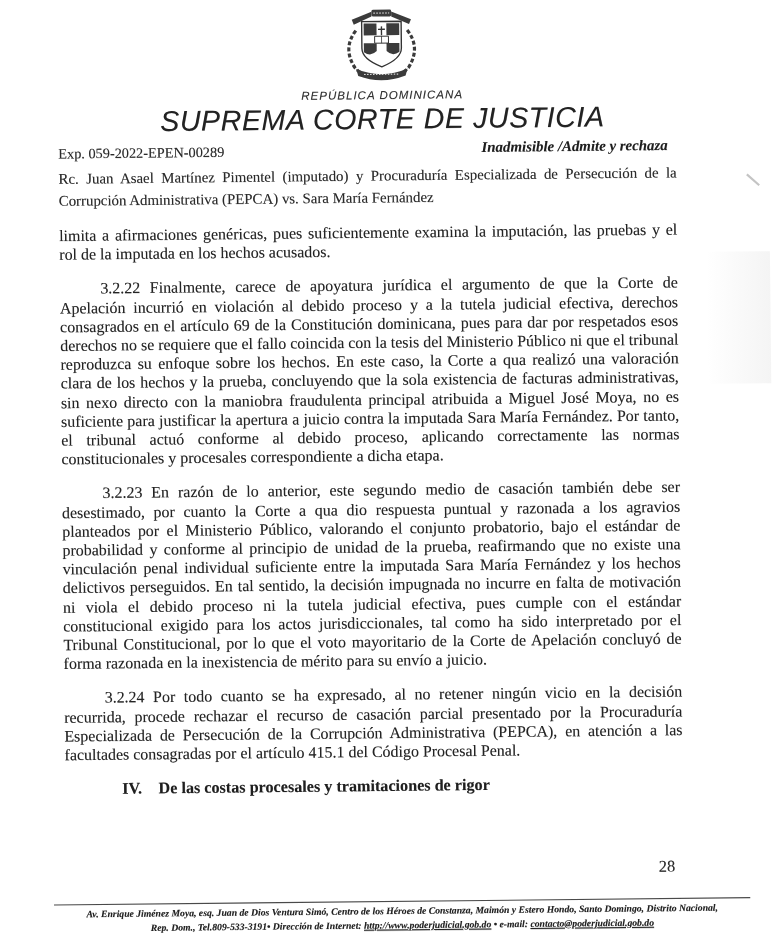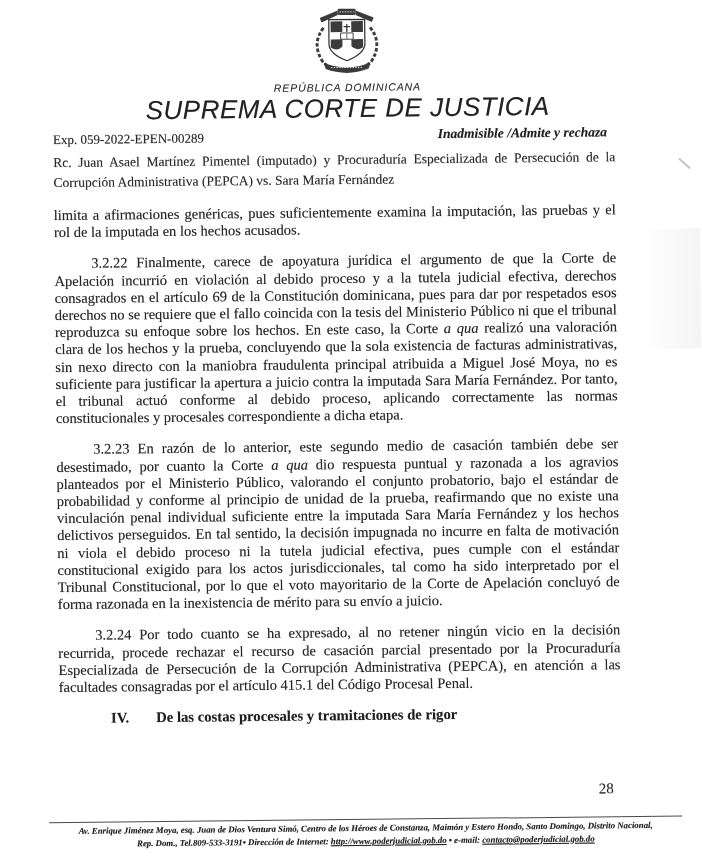--- a/index.html
+++ b/index.html
@@ -31,25 +31,25 @@
   }
   .exp{margin-top:-14px;font-size:13px;}
   .parties{margin-top:5px;font-size:13.5px;line-height:19.5px;text-align:justify;}
   
   .docbody{
     margin:15px 84px 0 56px;font-size:14.5px;line-height:17.2px;
     text-align:justify;color:#242424;
   }
   .para{margin:0 0 14px 0;}
   .para.indent{text-indent:37px;}
-  .it{font-style:italic;}
+  .it{}
   .section-heading{
     margin:4px 84px 0 108px;font-weight:700;font-size:14.7px;color:#1f1f1f;
   }
-  .section-heading .num{margin-right:27px;}
+  .section-heading .num{margin-right:15px;}
   
   .pagenum{position:absolute;top:783px;right:92px;font-size:15px;color:#2a2a2a;}
   .footer{
     position:absolute;left:45px;right:24px;top:819px;text-align:center;
     font-style:italic;font-weight:700;font-size:8.8px;line-height:12.5px;color:#222;
   }
   .rule{border-top:1.3px solid #4a4a4a;margin-bottom:2px;}
   .f1,.f2{white-space:nowrap;}
   .lnk{text-decoration:underline;color:inherit;cursor:pointer;}
   

